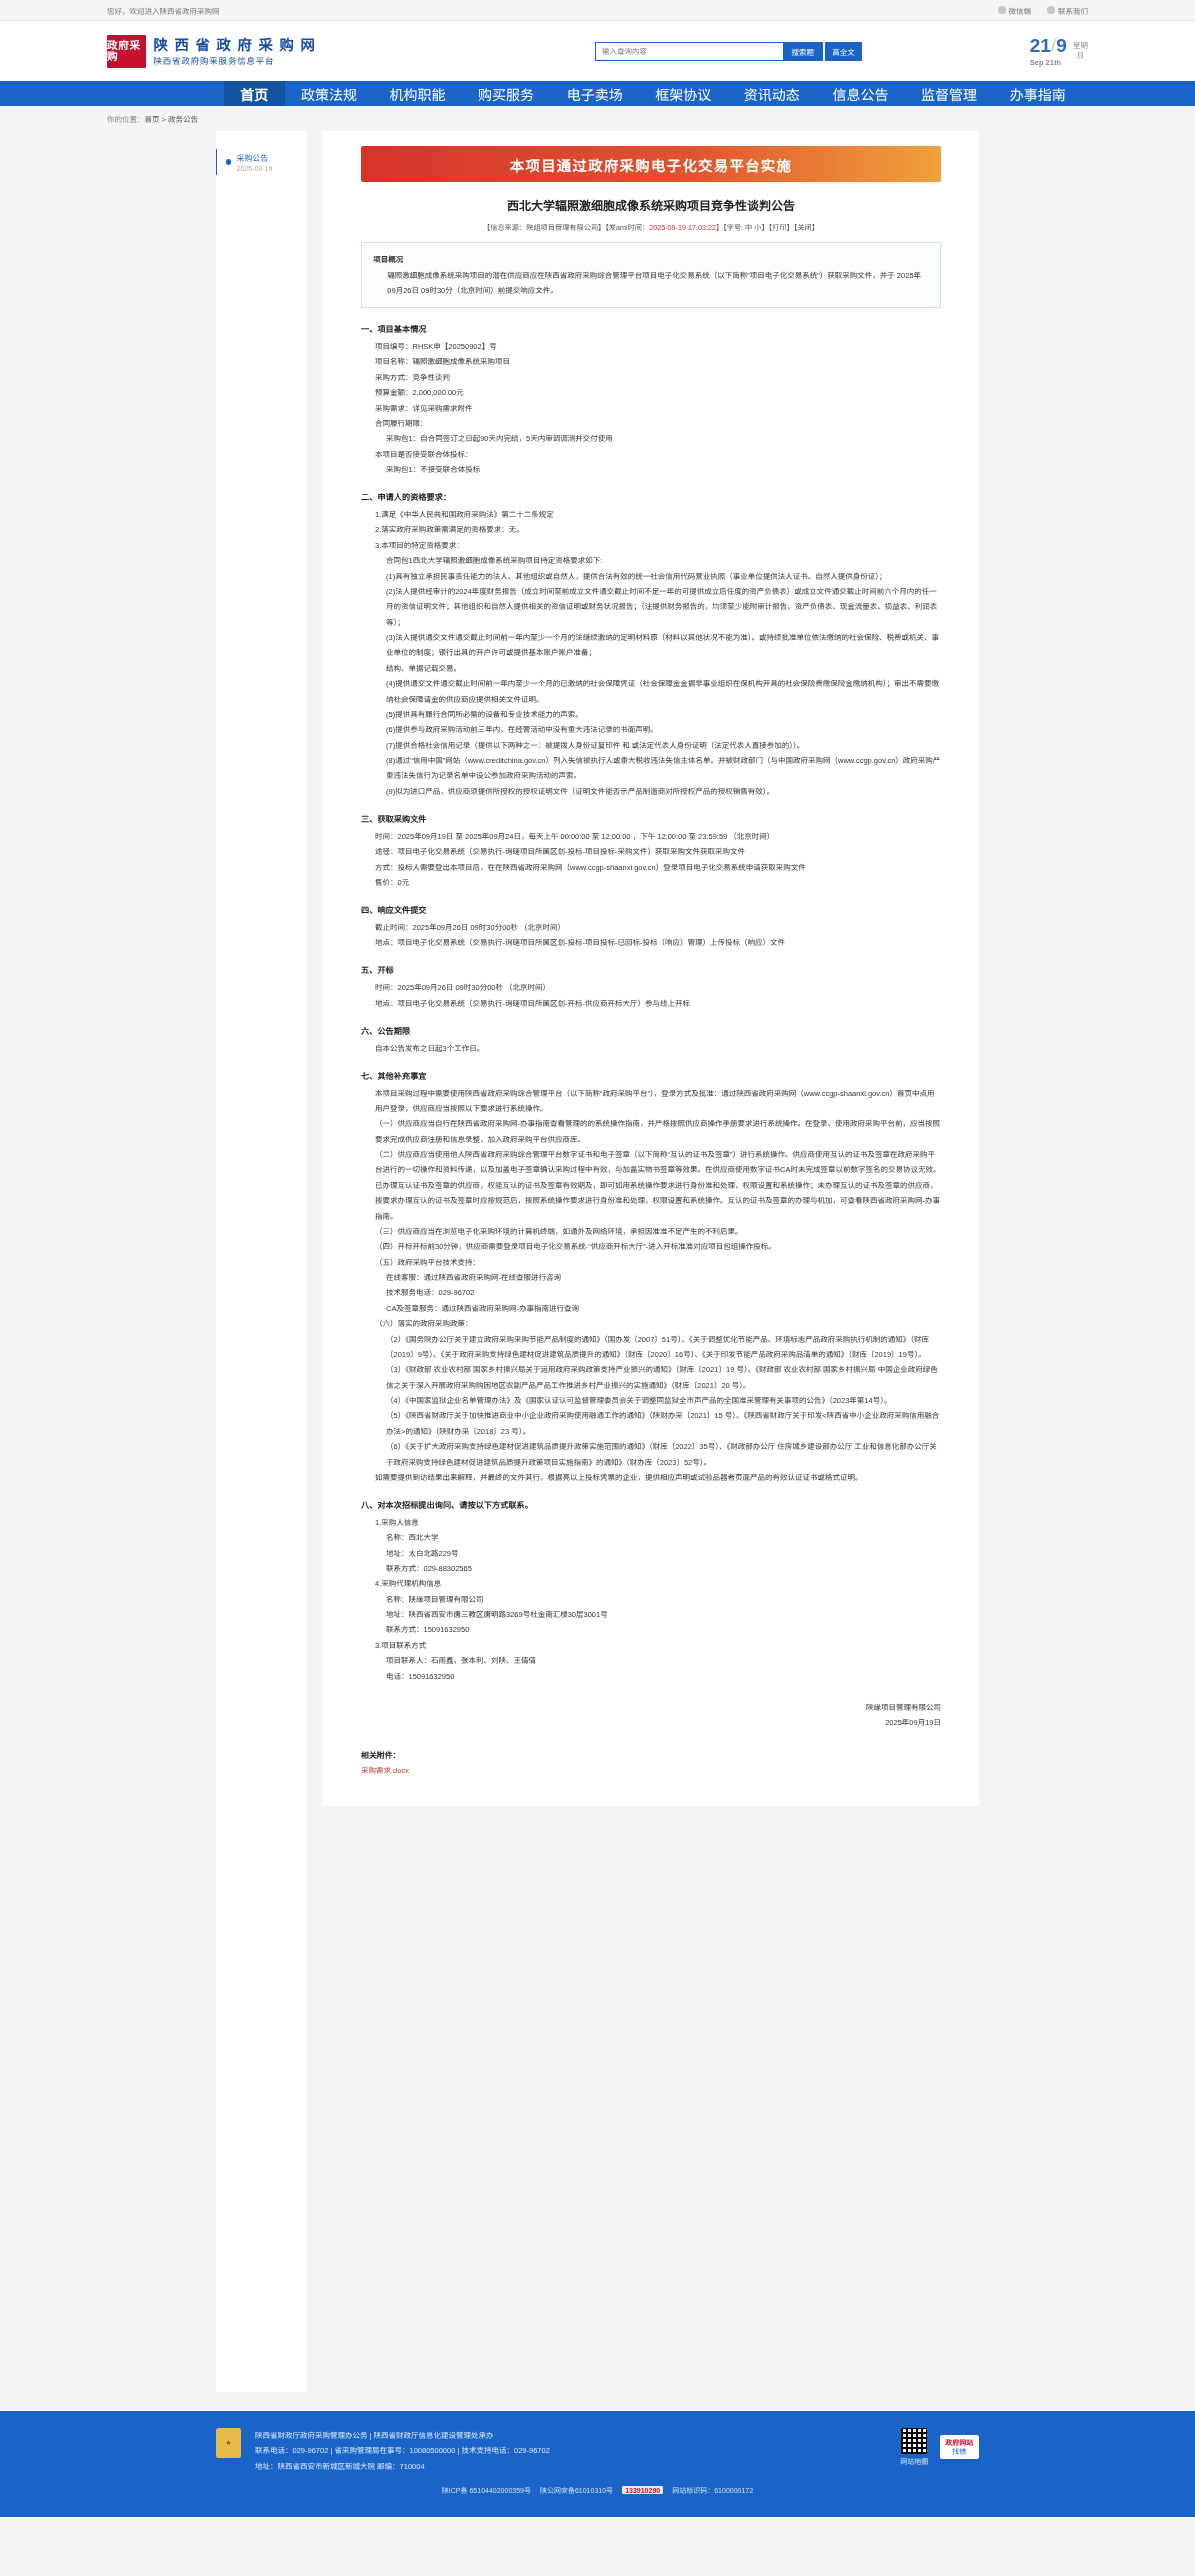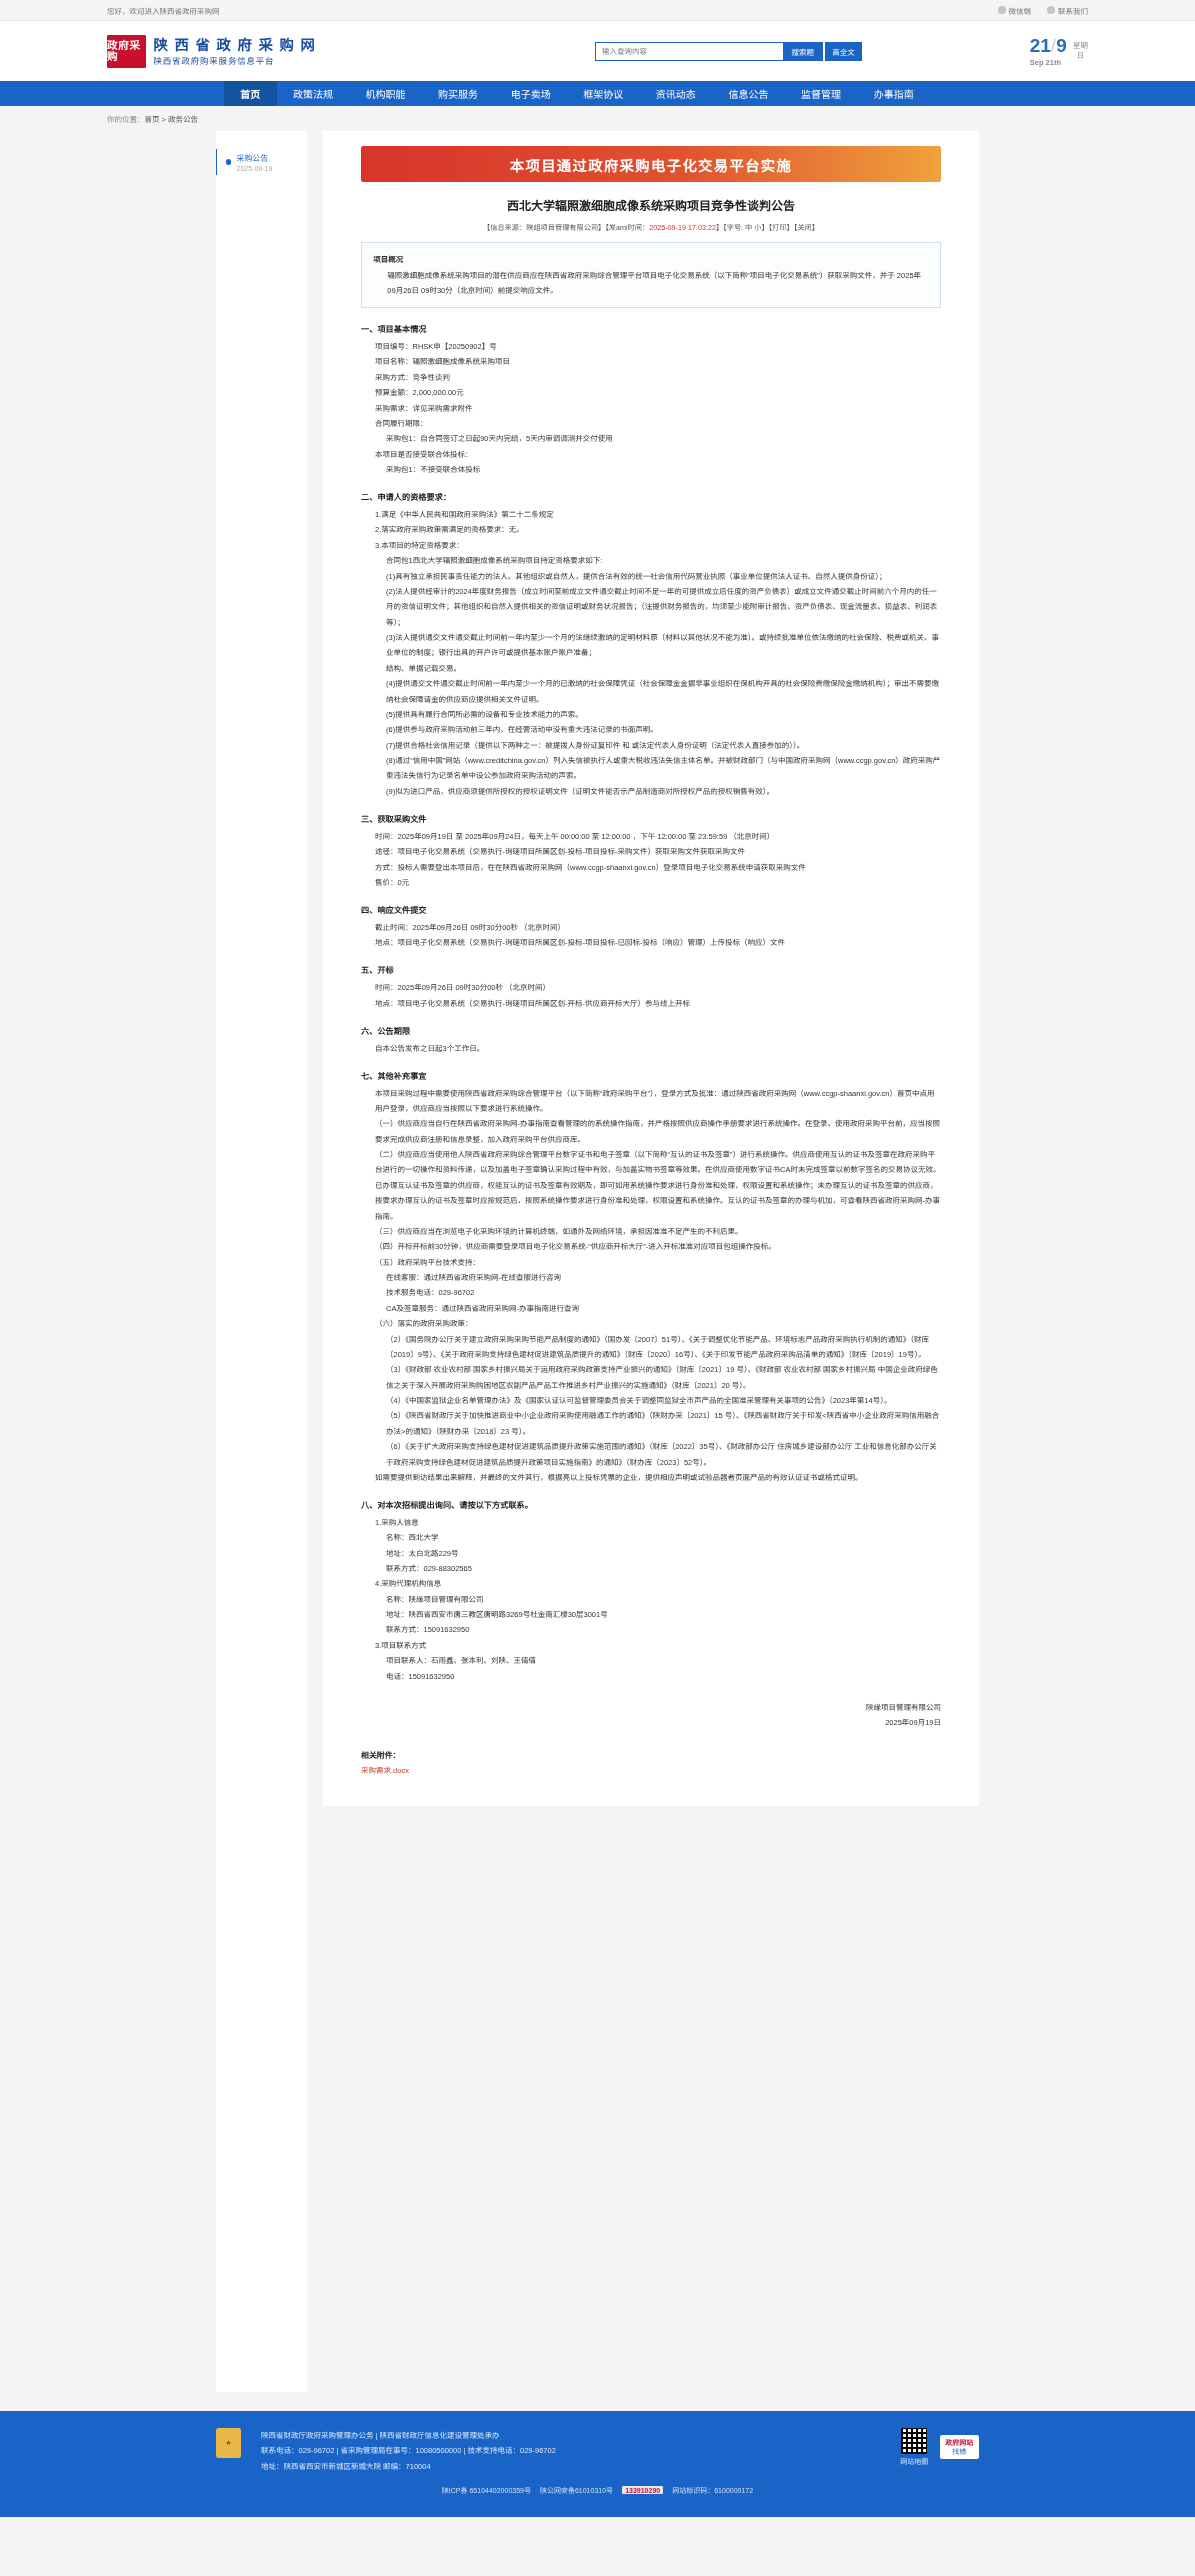--- a/index.html
+++ b/index.html
@@ -67,21 +67,21 @@
   .nav {
     background:#1a64c8;
     height:25px;
     display:flex;
     align-items:stretch;
     padding: 0 107px;
     justify-content:center;
   }
   .nav-inner{ display:flex; width:747px; }
   .nav-item {
-    color:#fff; font-size:10px; display:flex; align-items:center; justify-content:center;
+    color:#fff; font-size:14px; display:flex; align-items:center; justify-content:center;
     padding: 0 16.3px; cursor:pointer; white-space:nowrap;
   }
   .nav-item.active { background:#14539f; font-weight:bold; }
 
   
   .crumb {
     padding: 7px 107px;
     font-size:7.5px; color:#888;
     background:#f4f4f4;
   }
@@ -146,21 +146,21 @@
   .ind1 { padding-left: 14px; }
   .ind2 { padding-left: 25px; }
   .sign { text-align:right; font-size:7.5px; line-height:2.0; margin-top:16.3px; color:#333;}
   .attach-h { font-size:7.9px; font-weight:bold; margin-top:19px; color:#222;}
   .attach-link { font-size:7.5px; color:#c0392b; margin-top:3.8px; display:inline-block; text-decoration:none;}
 
   
   .footer {
     background:#1a64c8; color:#dbe8fa; padding: 16.3px 0 19px 0;
   }
-  .f-inner { width:763px; margin:0 auto; display:flex; align-items:flex-start; gap:20px;}
+  .f-inner { width:763px; margin:0 auto; display:flex; align-items:flex-start; gap:14px;}
   .f-emblem{
     width:25px;height:30px;background:#e8b84b;border-radius:2.5px;flex:none;
     display:flex;align-items:center;justify-content:center;color:#8a5a12;font-size:7px;
   }
   .f-lines{ flex:1; font-size:7.5px; line-height:2.1;}
   .f-right{ display:flex; align-items:center; gap:11.3px;}
   .f-box { text-align:center; font-size:7px; color:#dbe8fa;}
   .qr { width:26px;height:26px;background:#fff;border-radius:1.3px;margin:0 auto 2.5px auto;
         background-image:repeating-linear-gradient(0deg,#000 0 2.5px,#fff 2.5px 5px),repeating-linear-gradient(90deg,#000 0 2.5px,transparent 2.5px 5px);
         background-blend-mode:multiply;}

